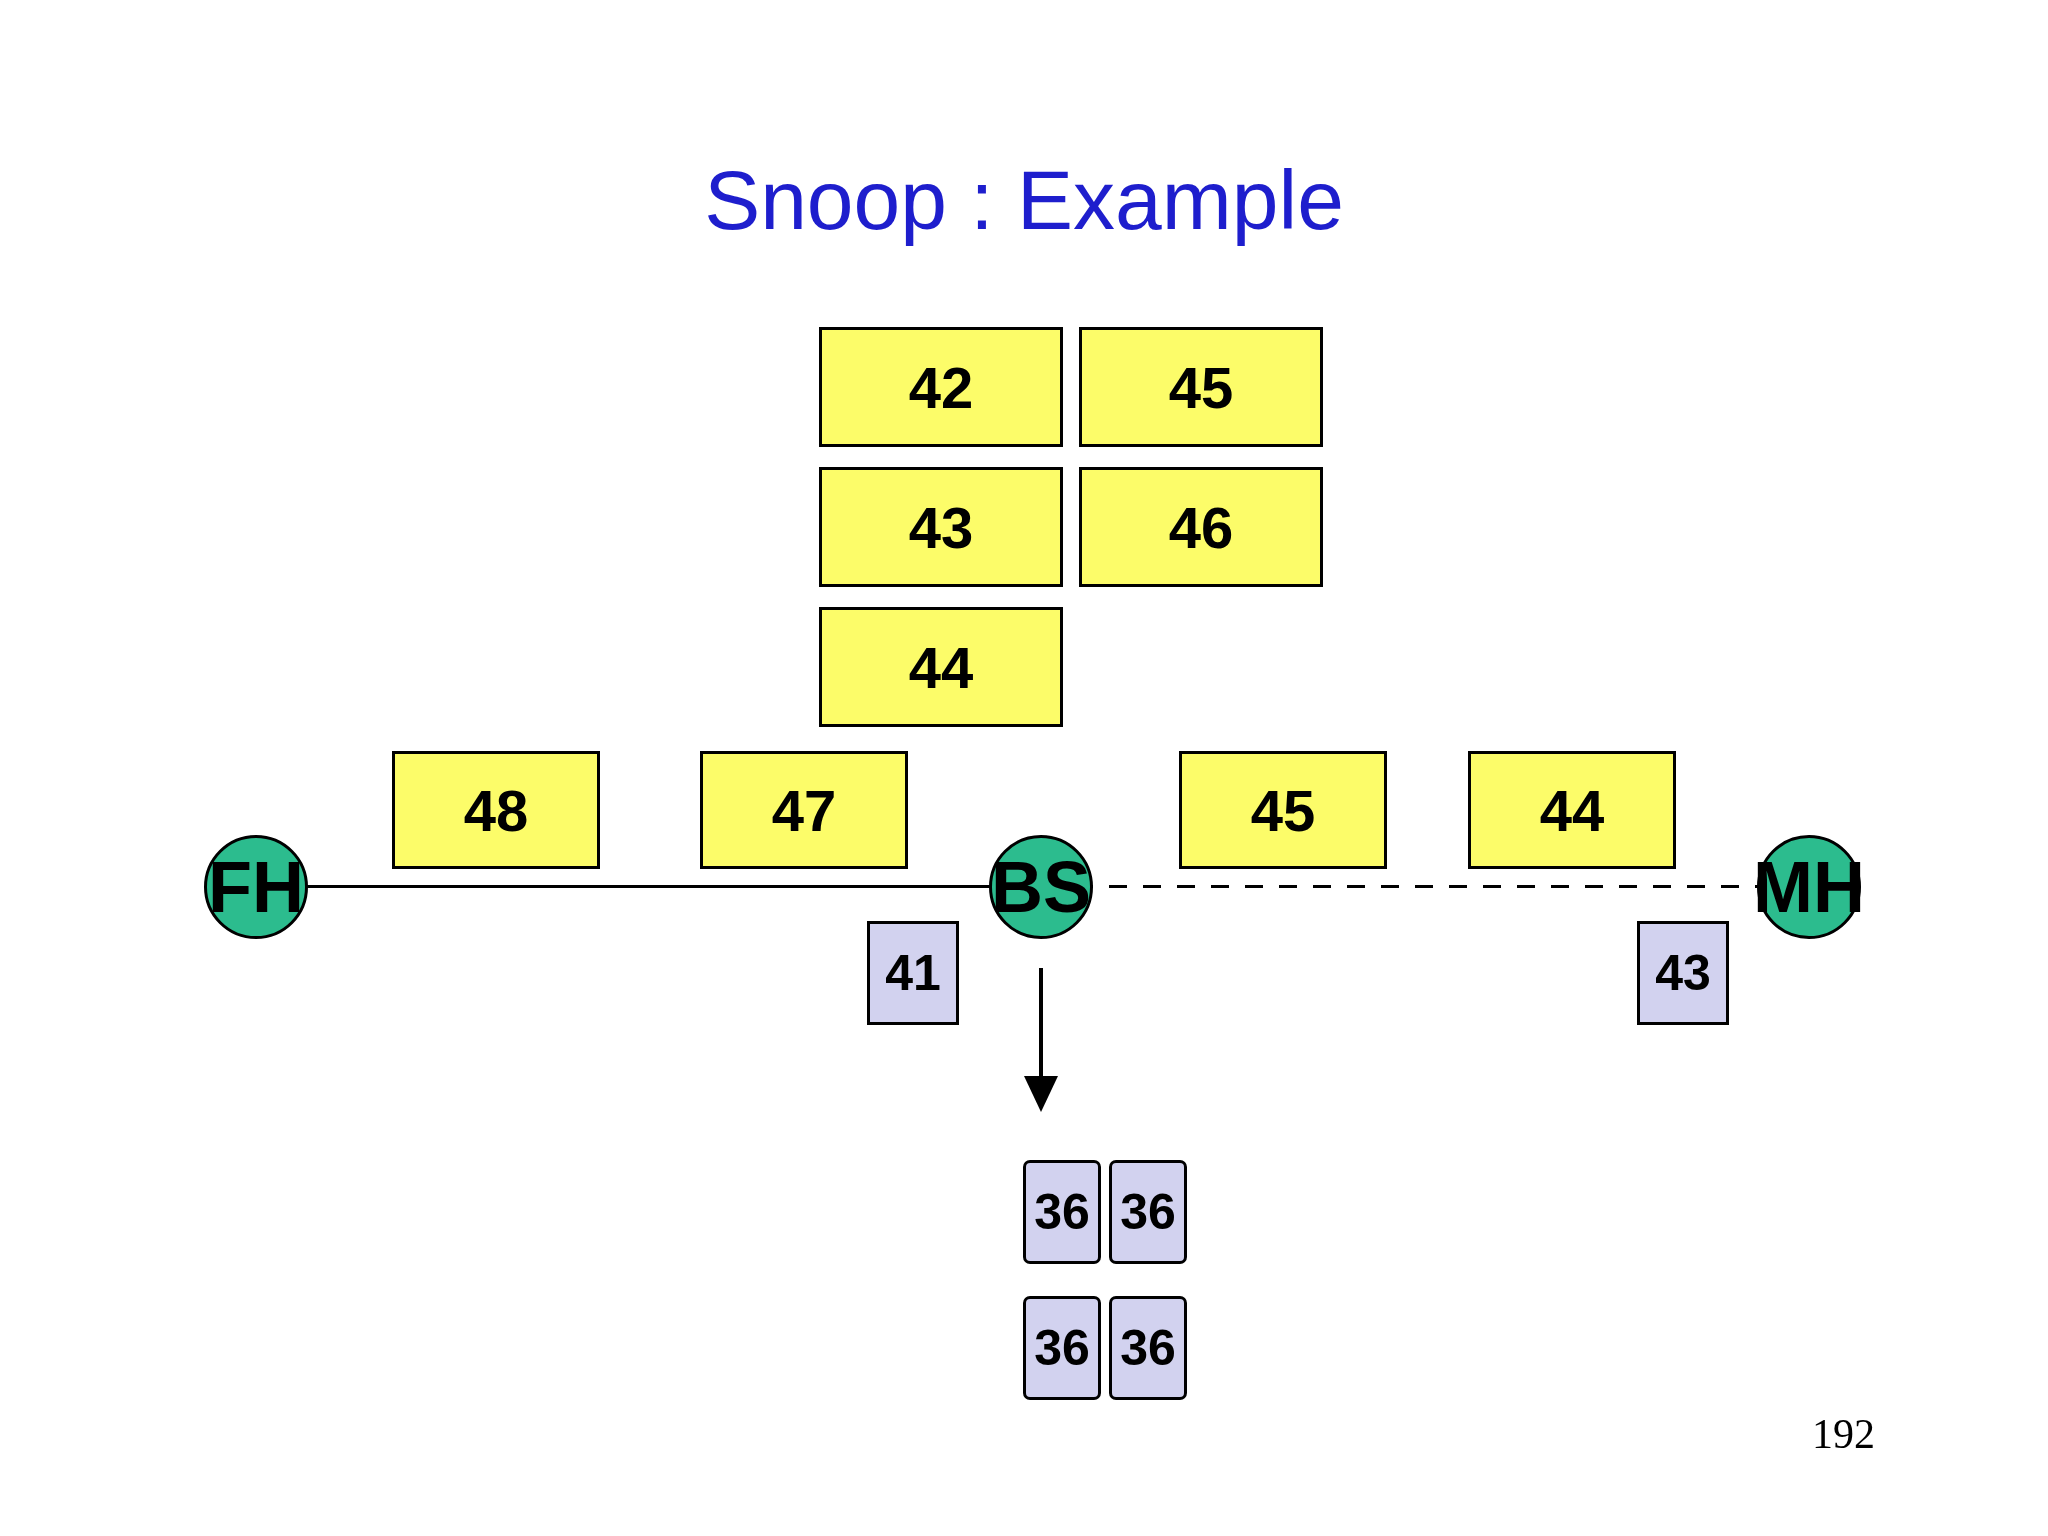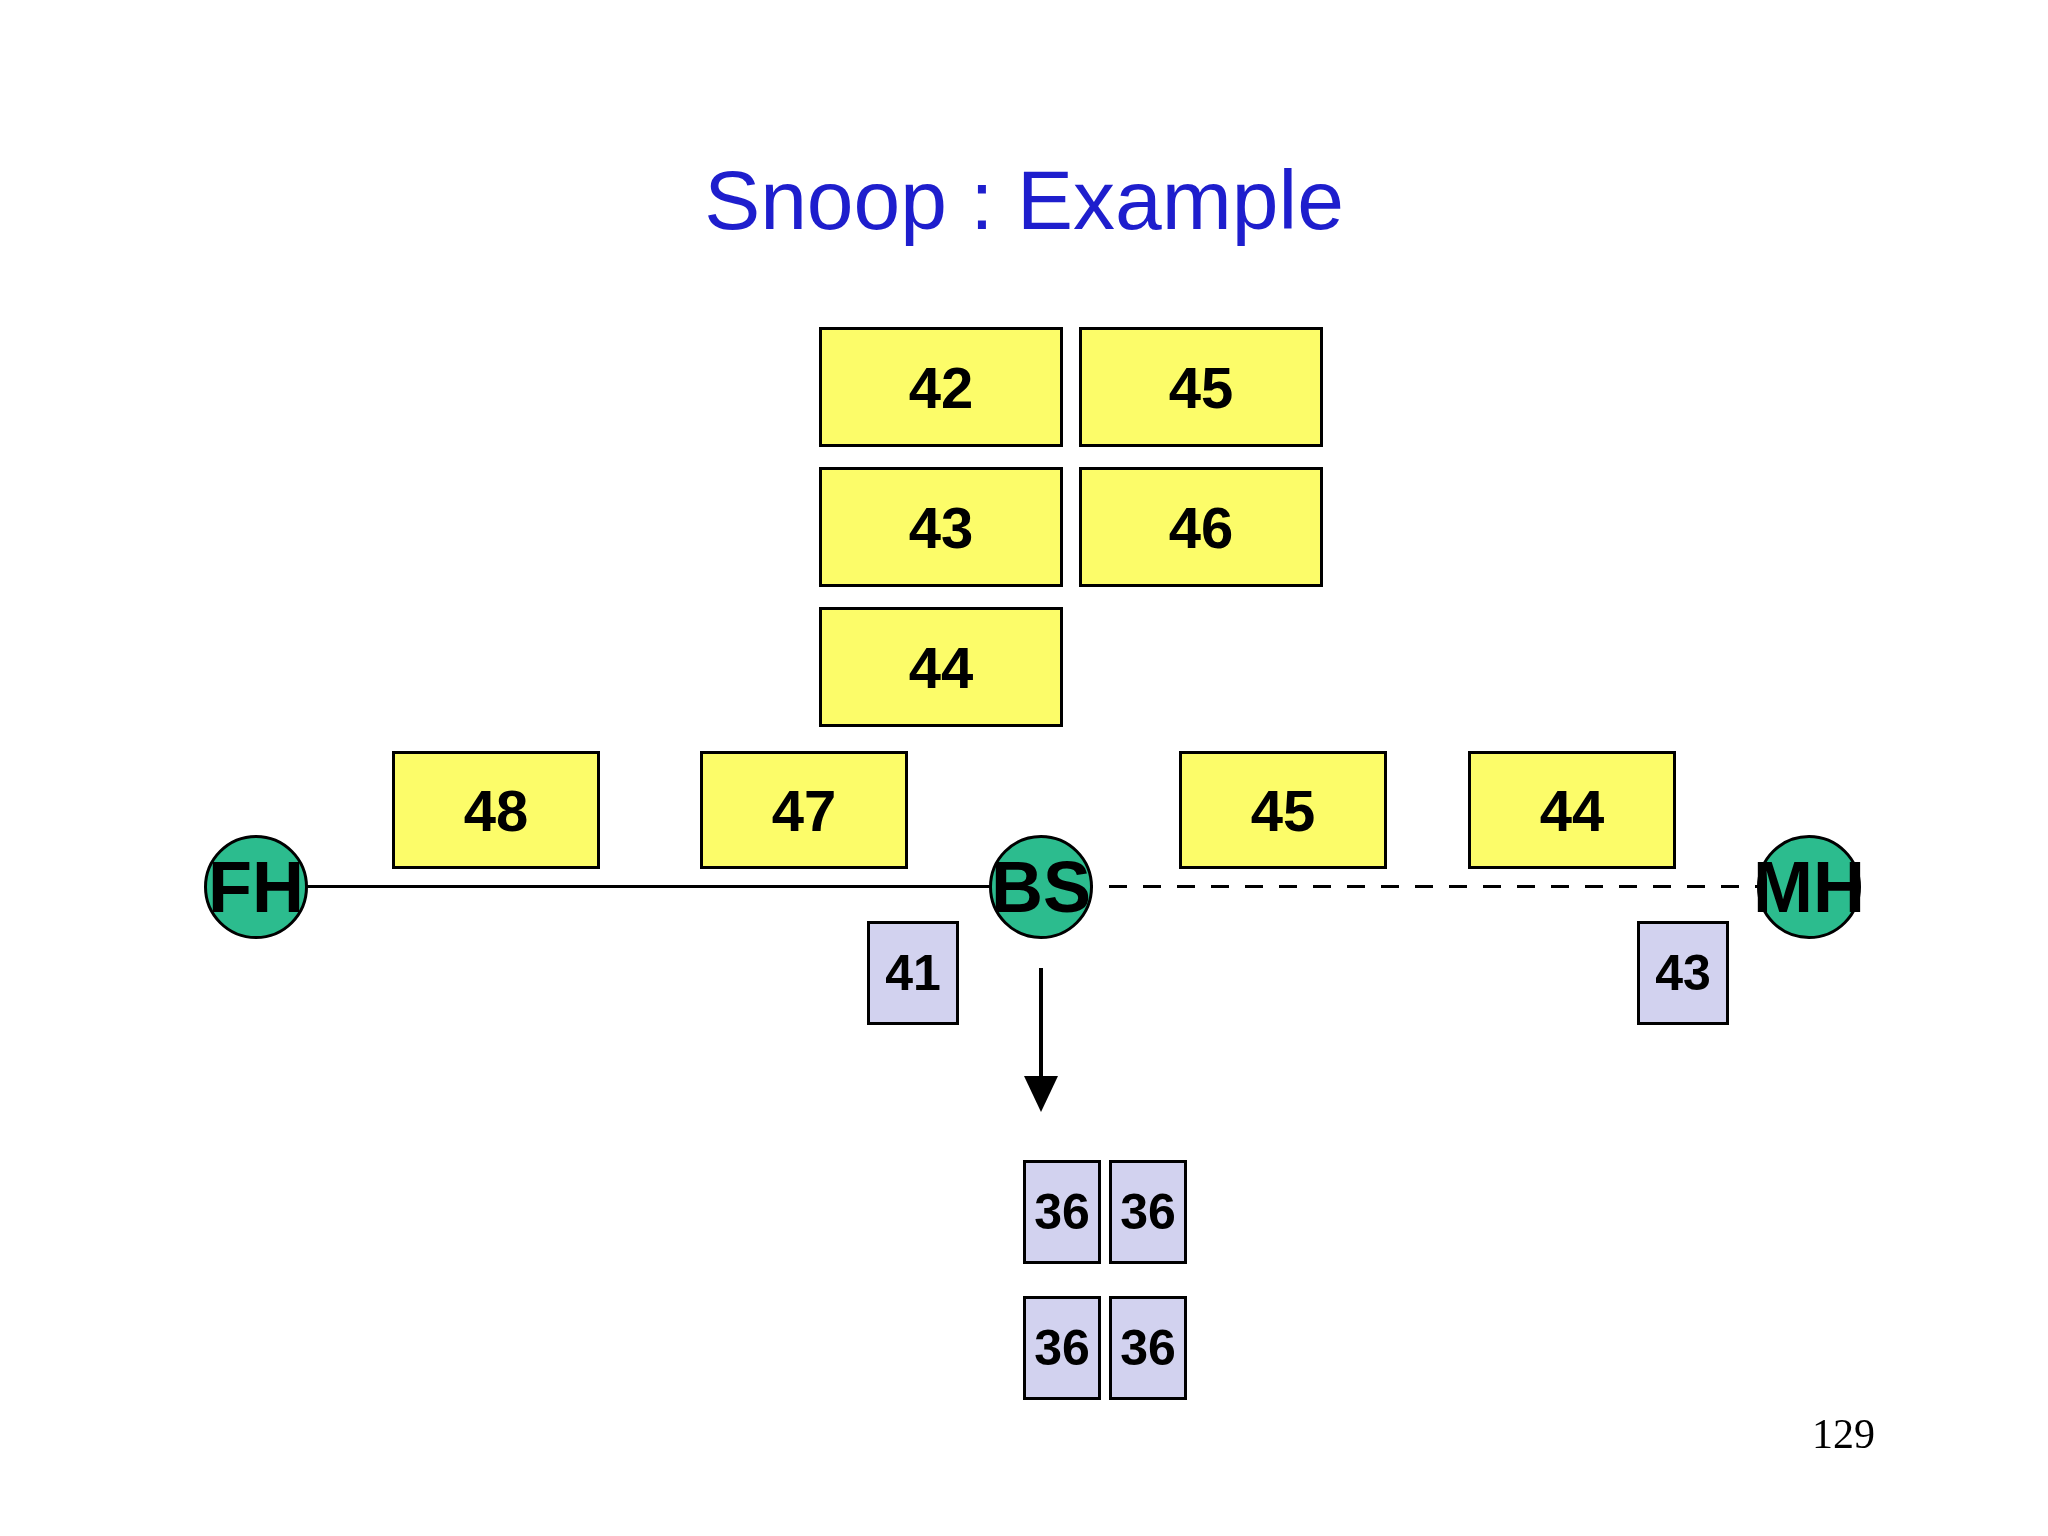--- a/index.html
+++ b/index.html
@@ -68,21 +68,21 @@
     border: 3px solid #000000;
     box-sizing: border-box;
     display: flex;
     align-items: center;
     justify-content: center;
     font-size: 50px;
     font-weight: bold;
     color: #000000;
   }
   .ack { width: 92px; height: 104px; top: 921px; }
-  .cache { width: 78px; height: 104px; }
+  .cache { width: 78px; height: 104px; border-radius: 7px; }
   .arrow-shaft {
     position: absolute;
     left: 1039px; top: 968px;
     width: 4px; height: 112px;
     background: #000000;
   }
   .arrow-head {
     position: absolute;
     left: 1024px; top: 1076px;
     width: 0; height: 0;
@@ -127,15 +127,15 @@
   <div class="lbox ack" style="left:1637px;">43</div>
 
   <div class="arrow-shaft"></div>
   <div class="arrow-head"></div>
 
   <div class="lbox cache" style="left:1023px; top:1160px;">36</div>
   <div class="lbox cache" style="left:1109px; top:1160px;">36</div>
   <div class="lbox cache" style="left:1023px; top:1296px;">36</div>
   <div class="lbox cache" style="left:1109px; top:1296px;">36</div>
 
-  <div class="page-num">129</div>
+  <div class="page-num">192</div>
 
 </div>
 
 </body></html>

